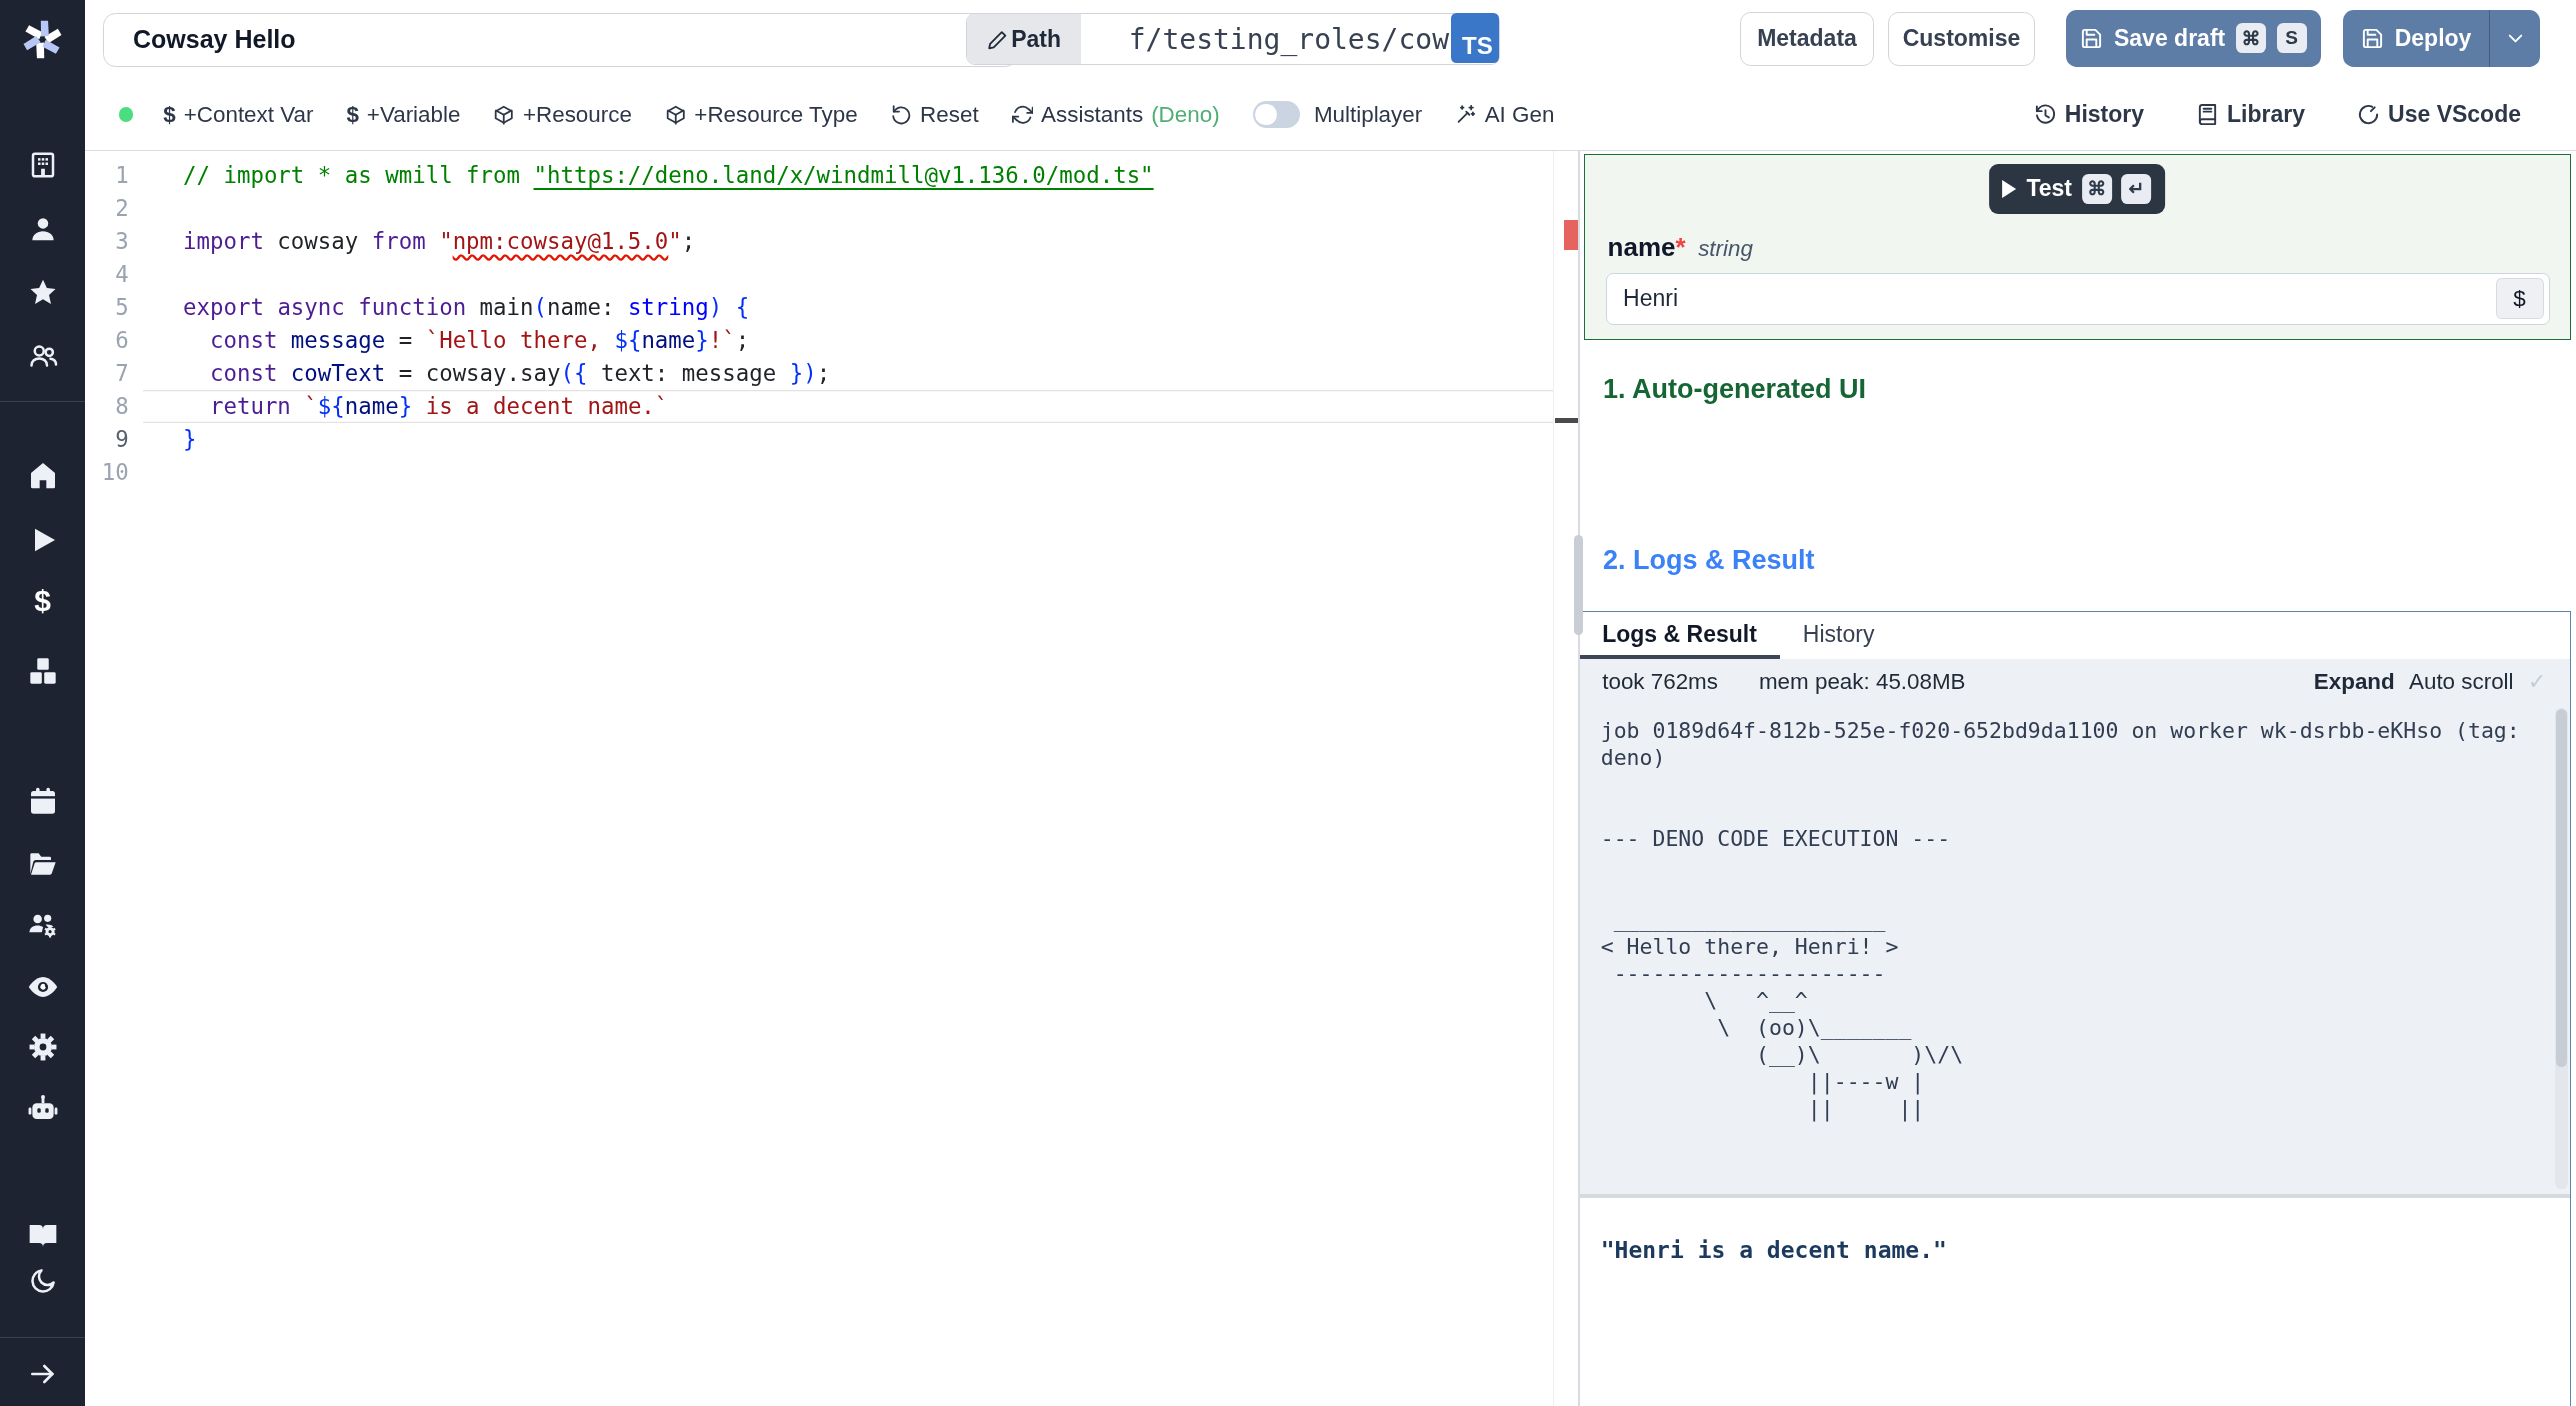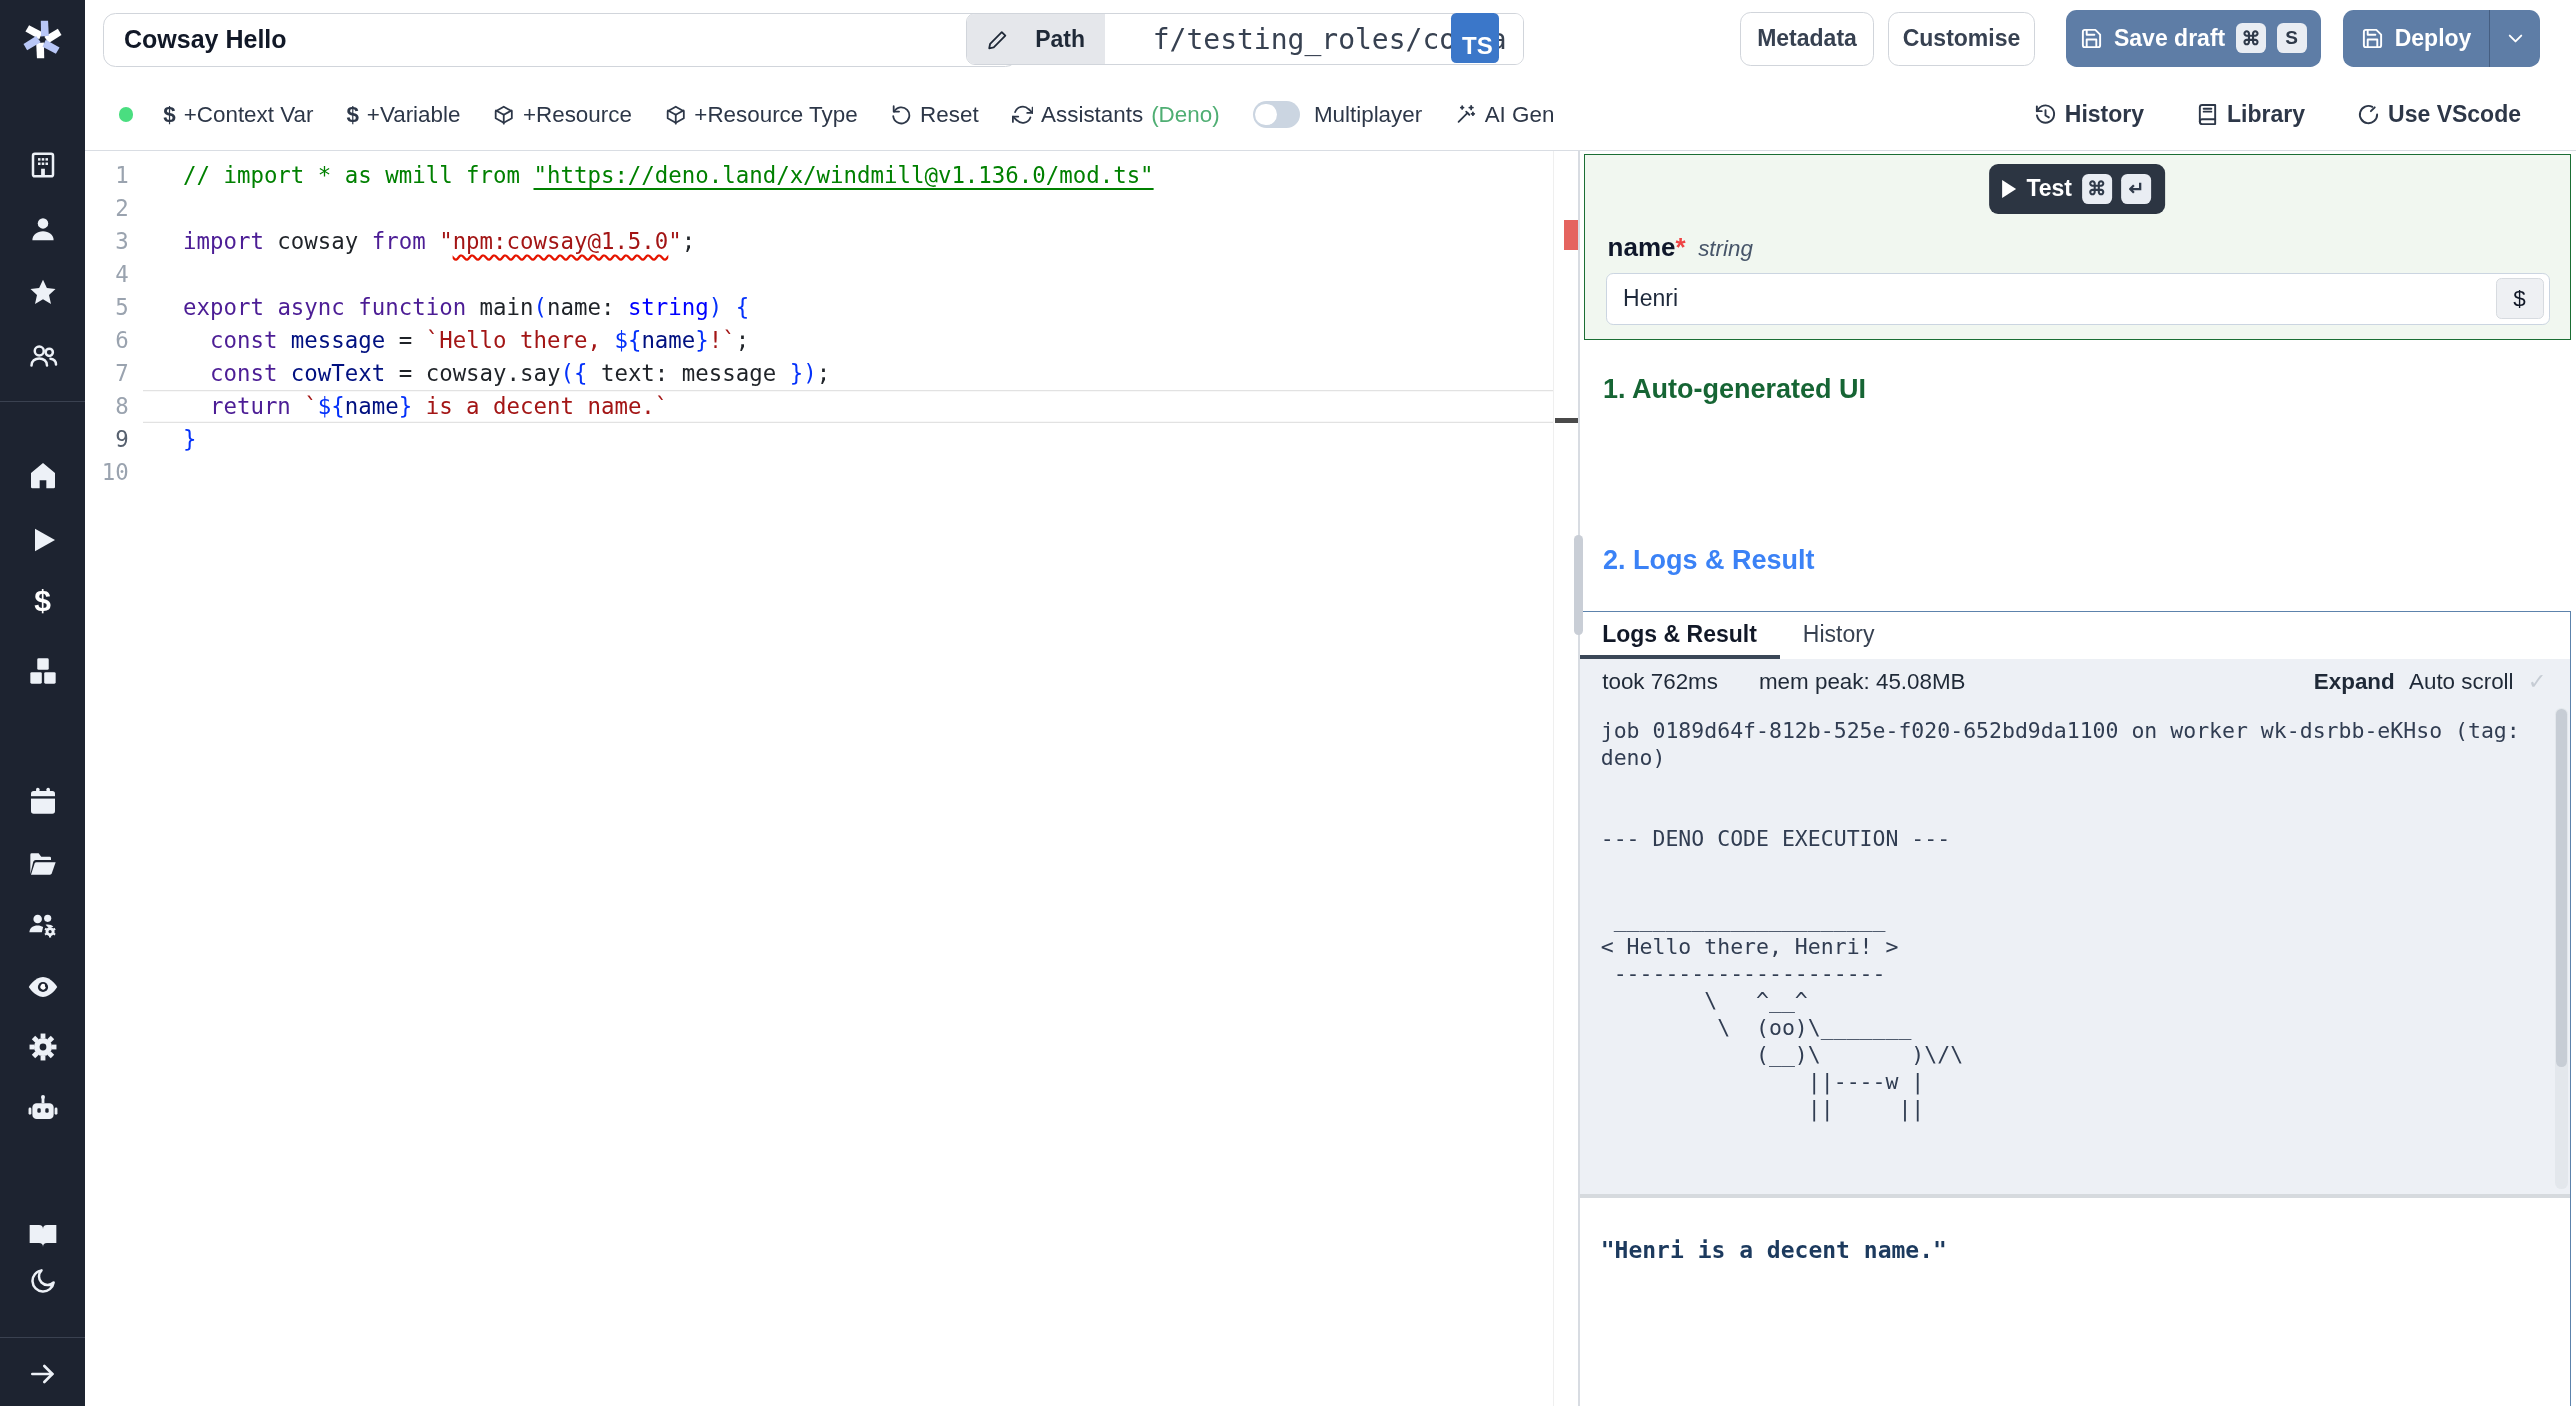--- a/index.html
+++ b/index.html
@@ -9,25 +9,25 @@
   
   .sidebar { position:absolute; left:0; top:0; width:85px; height:1406px; background:#1d2330; z-index:30; }
   .s-item { position:absolute; left:0; width:85px; display:flex; justify-content:center; color:#edf1f7; }
   .s-item svg { display:block; }
   .s-div { position:absolute; left:0; width:85px; height:0.9px; background:#3a4150; }
   .dollar-glyph { font-size:30px; font-weight:700; line-height:30px; color:#fff; font-family:"Liberation Sans",sans-serif; }
 
   
   .topbar { position:absolute; left:85px; top:0; right:0; height:79px; background:#fff; z-index:20; }
   .title-input { position:absolute; left:18px; top:12.5px; width:915px; height:54px; border:0.9px solid #d1d5db;
-    border-radius:12.5px; font-size:25px; font-weight:600; color:#111827; padding:0 20px; outline:none;
+    border-radius:12.5px; font-size:25px; font-weight:600; color:#111827; padding:0 29px; outline:none;
     font-family:"Liberation Sans",sans-serif; }
   .path-group { position:absolute; left:881px; top:13.4px; height:52px; display:flex; border:0.9px solid #d1d5db;
     border-radius:9px; overflow:hidden; }
-  .path-left { background:#e5e7eb; display:flex; align-items:center; gap:27px; padding:0 19.7px;
+  .path-left { background:#e5e7eb; display:flex; align-items:center; gap:3px; padding:0 19.7px;
     font-size:23px; font-weight:600; color:#1f2937; }
   .path-right { background:#fff; display:flex; align-items:center; padding:0 16px;
     font-family:"DejaVu Sans Mono",monospace; font-size:28px; color:#374151;margin-left:32px; }
   .ts-badge { position:absolute; left:1366px; top:13.4px; width:48px; height:50px; background:#3b77c9; color:#fff;
     border-radius:5.4px; display:flex; align-items:flex-end; justify-content:flex-end; padding:0 6.3px 3.6px 0;
     font-size:24px; font-weight:700; }
   .tb-btn { position:absolute; top:11.6px; height:54px; background:#fff; border:0.9px solid #d1d5db; border-radius:10.7px;
     display:flex; align-items:center; justify-content:center; font-size:23px; font-weight:600; color:#374151; cursor:pointer; }
   .btn-metadata { left:1655px; width:134px; }
   .btn-customise { left:1803px; width:147px; }

